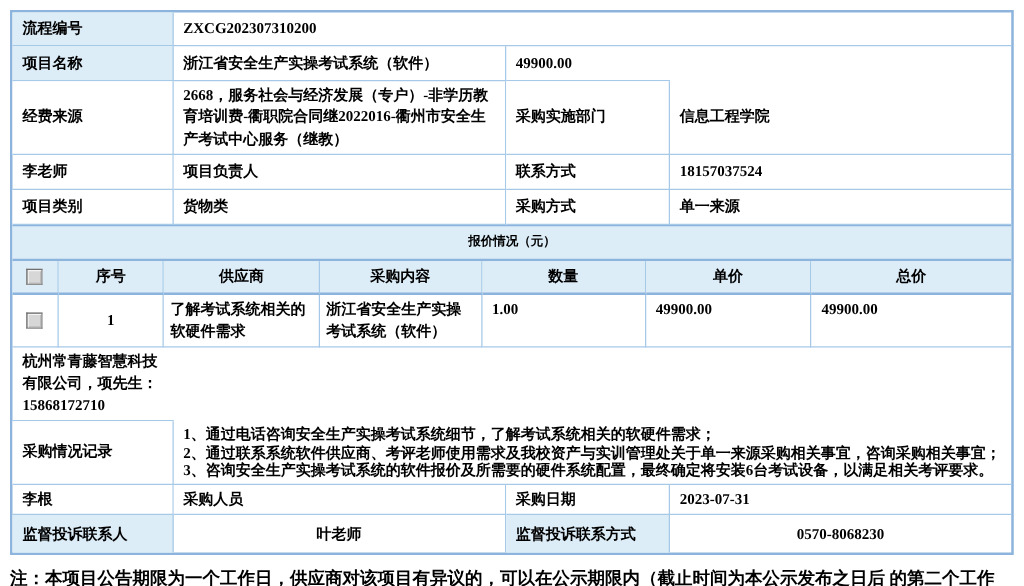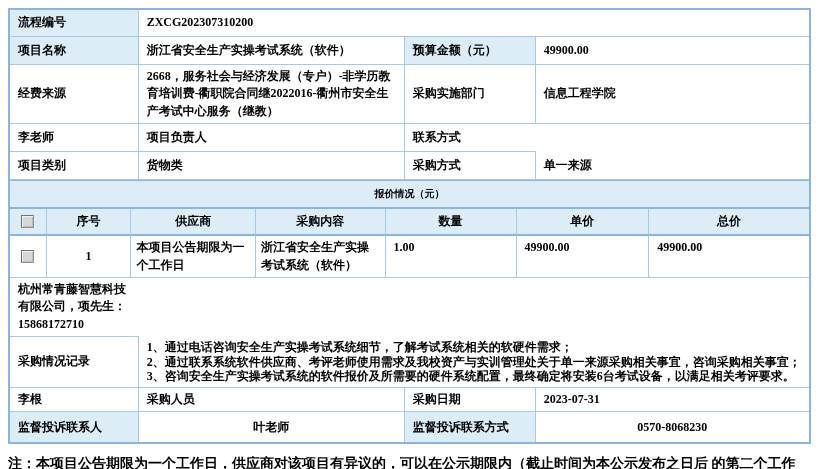--- a/index.html
+++ b/index.html
@@ -81,35 +81,35 @@
   <div class="form">
 
     <div class="row cols-4 mh27">
       <div class="cell label tint">流程编号</div>
       <div class="cell" style="grid-column: span 3;">ZXCG202307310200</div>
     </div>
 
     <div class="row cols-4 mh28">
       <div class="cell label tint">项目名称</div>
       <div class="cell">浙江省安全生产实操考试系统（软件）</div>
-      <div class="cell label tint">预算金额（元）</div>
       <div class="cell">49900.00</div>
     </div>
 
     <div class="row cols-4 mh55">
       <div class="cell label">经费来源</div>
       <div class="cell">2668，服务社会与经济发展（专户）-非学历教育培训费-衢职院合同继2022016-衢州市安全生产考试中心服务（继教）</div>
       <div class="cell label">采购实施部门</div>
       <div class="cell">信息工程学院</div>
     </div>
 
     <div class="row cols-4 mh28">
       <div class="cell">李老师</div>
       <div class="cell label">项目负责人</div>
       <div class="cell label">联系方式</div>
+      <div class="cell">18157037524</div>
     </div>
 
     <div class="row cols-4 mh28">
       <div class="cell label">项目类别</div>
       <div class="cell">货物类</div>
       <div class="cell label">采购方式</div>
       <div class="cell">单一来源</div>
     </div>
 
     <div class="row">
@@ -126,21 +126,21 @@
       <div class="cell">数量</div>
       <div class="cell">单价</div>
       <div class="cell">总价</div>
     </div>
 
     <div class="row cols-q qdata">
       <div class="cell">
         <span class="checkbox"></span>
       </div>
       <div class="cell center">1</div>
-      <div class="cell" style="padding:3px 5px;">本项目公告期限为一个工作日</div>
+      <div class="cell" style="padding:3px 5px;">了解考试系统相关的软硬件需求</div>
       <div class="cell" style="padding:3px 5px;">浙江省安全生产实操考试系统（软件）</div>
       <div class="cell" style="align-items:flex-start;">1.00</div>
       <div class="cell" style="align-items:flex-start;">49900.00</div>
       <div class="cell" style="align-items:flex-start;">49900.00</div>
     </div>
 
     <div class="row cols-2 mh35">
       <div class="cell">杭州常青藤智慧科技有限公司，项先生：15868172710</div>
     </div>
 

